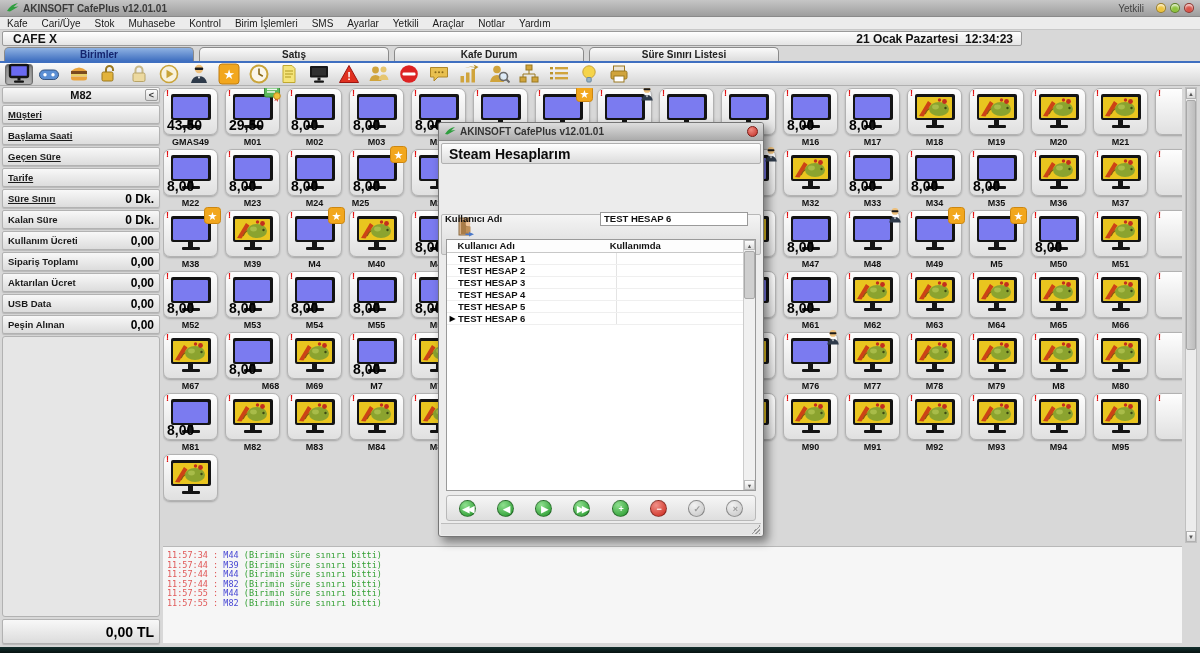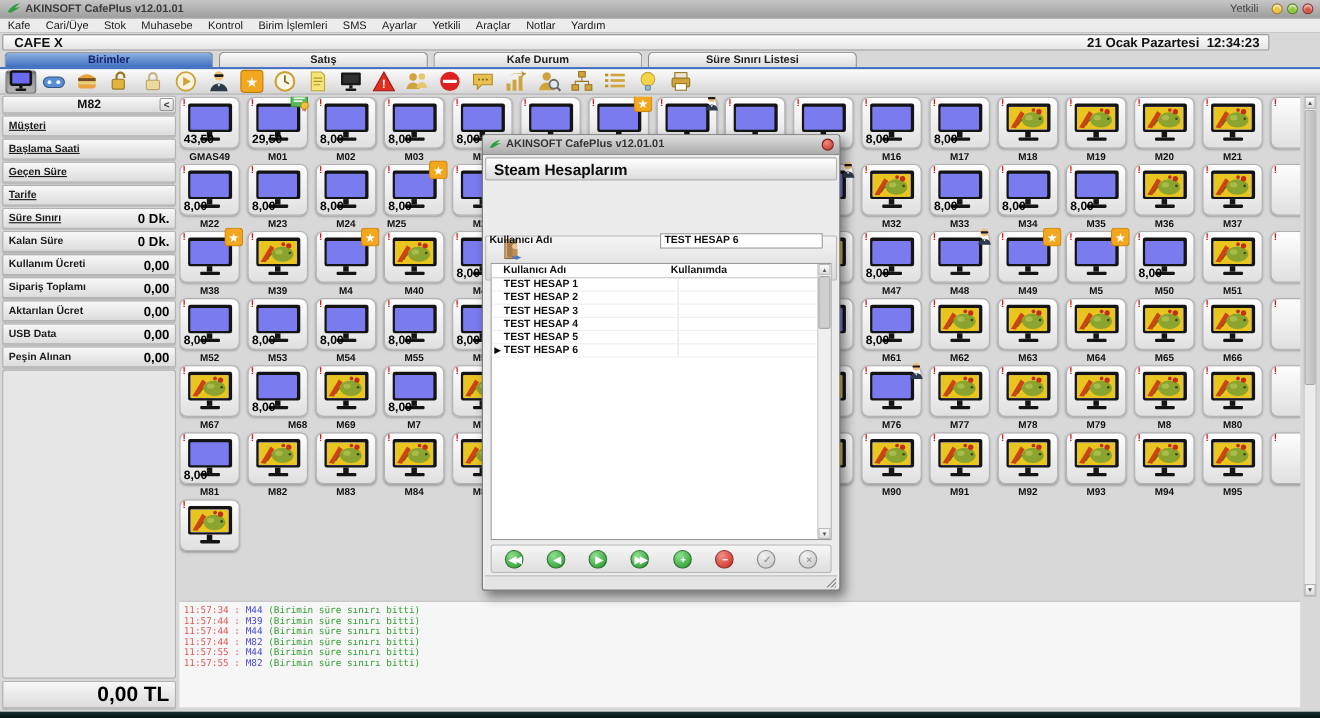--- a/index.html
+++ b/index.html
@@ -10,21 +10,21 @@
   
   #titlebar { left:0; top:0; width:1200px; height:17px; background:linear-gradient(#c6c6c6,#9e9e9e); border-bottom:1px solid #8a8a8a; display:flex; align-items:center; padding:0 6px; }
   #titlebar .title { font-size:10px; font-weight:bold; color:#3a3a3a; margin-left:4px; }
   #titlebar .user { margin-left:auto; font-size:10px; color:#444; margin-right:8px; }
   .winbtn { width:10px; height:10px; border-radius:50%; margin-left:4px; border:1px solid rgba(0,0,0,.35); box-shadow:inset 0 2px 2px rgba(255,255,255,.7); }
   .winbtn.min { background:#eec43e; } .winbtn.max { background:#8fc43e; } .winbtn.close { background:#d8544a; }
 
   #menubar { left:0; top:17px; width:1200px; height:13px; background:#ececec; border-bottom:1px solid #c8c8c8; display:flex; align-items:center; }
   #menubar span { font-size:10px; color:#1a1a1a; padding:0 7px; cursor:default; }
 
-  #cafebar { left:2px; top:31px; width:1152px; height:15px; background:linear-gradient(#ffffff,#e4e4e4); border:1px solid #9a9a9a; border-radius:2px; display:flex; align-items:center; }
+  #cafebar { left:2px; top:31px; width:1020px; height:15px; background:linear-gradient(#ffffff,#e4e4e4); border:1px solid #9a9a9a; border-radius:2px; display:flex; align-items:center; }
   #cafebar .cafe { font-size:12px; font-weight:bold; color:#111; margin-left:10px; }
   #cafebar .dt { margin-left:auto; font-size:12px; font-weight:bold; color:#111; margin-right:8px; white-space:pre; }
 
   #tabbar { left:4px; top:47px; width:1196px; height:14px; display:flex; }
   .tab { width:190px; height:14px; margin-right:5px; border:1px solid #8a8a8a; border-bottom:none; border-radius:5px 5px 0 0; background:linear-gradient(#fafafa,#dcdcdc); font-size:10px; font-weight:bold; color:#222; text-align:center; line-height:13px; }
   .tab.active { background:linear-gradient(#8fb2e2,#3f6fc0); color:#14246e; }
   #tabline { left:0; top:61px; width:1200px; height:2px; background:#3f6fc0; }
 
   #toolbar { left:0; top:63px; width:1200px; height:23px; background:linear-gradient(#fbfbfb,#d6d6d6); border-bottom:1px solid #b0b0b0; display:flex; align-items:center; padding-left:5px; }
   .tbtn { width:28px; height:21px; display:flex; align-items:center; justify-content:center; margin-right:2px; border-radius:3px; }
@@ -36,33 +36,33 @@
   .sbar { background:linear-gradient(#f8f8f8,#dcdcdc); border:1px solid #b2b2b2; border-radius:2px; margin-bottom:2px; display:flex; align-items:center; padding:0 5px; box-shadow:0 1px 1px rgba(0,0,0,.15); }
   #unit-head { height:16px; justify-content:center; position:relative; }
   #unit-head .uname { font-size:11px; font-weight:bold; color:#111; }
   #unit-head .coll { position:absolute; right:1px; top:1px; width:13px; height:12px; background:linear-gradient(#fdfdfd,#d8d8d8); border:1px solid #9a9a9a; border-radius:2px; font-size:9px; font-weight:bold; text-align:center; line-height:10px; color:#333; }
   .srow { height:19px; }
   .srow .lb { font-size:9.5px; font-weight:bold; color:#1a1a1a; }
   .srow .lb.u { text-decoration:underline; }
   .srow .val { margin-left:auto; font-size:12px; font-weight:bold; color:#000; }
   #side-empty { height:281px; background:#e6e6e6; border:1px solid #b2b2b2; border-radius:3px; margin-top:2px; }
   #side-total { height:25px; margin-top:2px; justify-content:flex-end; }
-  #side-total .tot { font-size:19px; font-weight:bold; color:#000;margin-left:16px; }
+  #side-total .tot { font-size:14px; font-weight:bold; color:#000;margin-left:16px; }
 
   
   #grid { left:163px; top:88px; width:1019px; height:455px; overflow:hidden; }
   .t { position:absolute; width:55px; height:47px; background:linear-gradient(#fefefe,#e0e0e0); border:1px solid #b2b2b2; border-radius:7px; box-shadow:0 1px 2px rgba(0,0,0,.25); }
   .t .ex { position:absolute; left:2px; top:-1px; color:#e01212; font-size:9px; font-weight:bold; }
   .mon { position:absolute; left:50%; top:5px; transform:translateX(-50%); width:40px; }
   .scr { width:40px; height:26px; background:#141414; border-radius:2px; padding:2.5px; }
   .scr .inner { width:35px; height:21px; background:#7b7bf0; border-radius:1px; overflow:hidden; }
   .scr .inner svg { display:block; }
   .stand { width:5px; height:5px; background:#141414; margin:0 auto; }
   .base { width:18px; height:3px; background:#141414; border-radius:1px; margin:0 auto; }
-  .price { position:absolute; left:3px; bottom:1px; font-size:11px; font-weight:bold; color:#000; }
+  .price { position:absolute; left:3px; bottom:1px; font-size:14px; font-weight:bold; color:#000; }
   .badge { position:absolute; right:-4px; top:-4px; }
   .tlab { position:absolute; width:61px; text-align:center; font-size:9px; font-weight:bold; color:#111; }
 
   
   #vscroll { left:1185px; top:87px; width:12px; height:456px; background:#ececec; border:1px solid #c0c0c0; }
   #vscroll .arr { width:10px; height:11px; background:linear-gradient(#fdfdfd,#d8d8d8); border:1px solid #b0b0b0; font-size:6px; text-align:center; line-height:10px; color:#555; }
   #vscroll .arr.dn { position:absolute; bottom:0; }
   #vscroll .thumb { position:absolute; top:12px; left:0; width:10px; height:250px; background:linear-gradient(90deg,#d2d2d2,#bdbdbd); border:1px solid #a8a8a8; border-radius:2px; }
 
   

